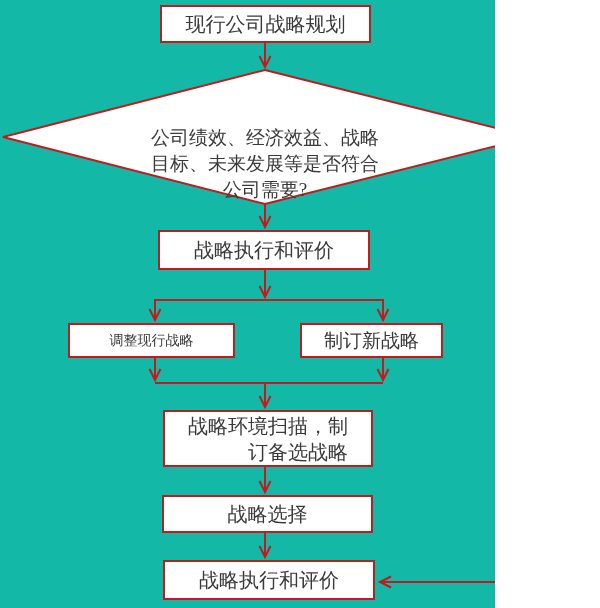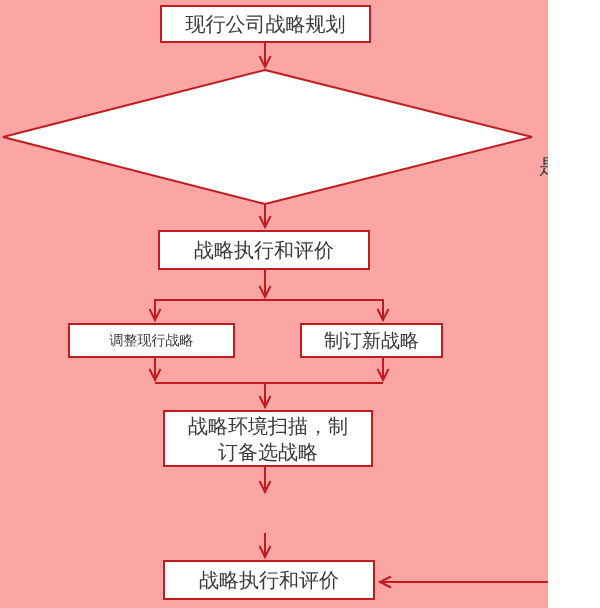--- a/index.html
+++ b/index.html
@@ -2,23 +2,23 @@
 <html><head>
 <meta charset="utf-8">
 <style>
   html, body {
     margin: 0;
     padding: 0;
     background: #ffffff;
   }
   .canvas {
     position: relative;
-    width: 548px;
+    width: 495px;
     height: 608px;
-    background: #fca5a5;
+    background: #14b8a6;
     font-family: "Liberation Serif", "DejaVu Serif", serif;
     color: #3a3a3a;
     overflow: hidden;
   }
   .wires {
     position: absolute;
     left: 0;
     top: 0;
     width: 600px;
     height: 608px;
@@ -50,21 +50,21 @@
     font-size: 19px;
     line-height: 26px;
     color: #3a3a3a;
     text-align: center;
     white-space: pre-line;
   }
   .node-start        { left: 160px; top: 5px;   width: 211px; height: 38px; }
   .node-adjust       { left: 158px; top: 230px; width: 212px; height: 40px; }
   .node-adjust-cur   { left: 68px;  top: 323px; width: 167px; height: 35px; font-size: 14px; }
   .node-new-strategy { left: 300px; top: 323px; width: 143px; height: 35px; font-size: 19px; }
-  .node-scan         { left: 163px; top: 410px; width: 210px; height: 57px; }
+  .node-scan         { left: 163px; top: 410px; width: 210px; height: 57px; text-align: right; }
   .node-select       { left: 162px; top: 495px; width: 211px; height: 38px; }
   .node-execute      { left: 163px; top: 560px; width: 212px; height: 40px; justify-content: center; }
   .label-yes         { left: 534px; top: 127px; width: 30px; }
   .text-decision     { left: 133px; top: 99px;  width: 264px; }
 </style>
 </head>
 <body>
 
 <div class="canvas">
 
@@ -97,20 +97,25 @@
     <line x1="265" y1="533" x2="265" y2="556" stroke="#c11b1e" stroke-width="2" marker-end="url(#arrow)"></line>
 
     <line x1="562" y1="140" x2="586" y2="140" stroke="#c11b1e" stroke-width="2" marker-end="url(#arrow)"></line>
     <polyline points="591,140 591,582 381,582" fill="none" stroke="#c11b1e" stroke-width="2" marker-end="url(#arrow)"></polyline>
   </svg>
 
   <div class="node node-start">
     <span>现行公司战略规划</span>
   </div>
 
+  <div class="decision-text text-decision">
+    <span>公司绩效、经济效益、战略
+目标、未来发展等是否符合
+公司需要?</span>
+  </div>
 
   <div class="floating-label label-yes">
     <span>是</span>
   </div>
 
   <div class="node node-adjust">
     <span>战略执行和评价</span>
   </div>
 
   <div class="node node-adjust-cur">
@@ -119,18 +124,21 @@
 
   <div class="node node-new-strategy">
     <span>制订新战略</span>
   </div>
 
   <div class="node node-scan">
     <span>战略环境扫描，制
 订备选战略</span>
   </div>
 
+  <div class="node node-select">
+    <span>战略选择</span>
+  </div>
 
   <div class="node node-execute">
     <span>战略执行和评价</span>
   </div>
 
 </div>
 
 </body></html>

